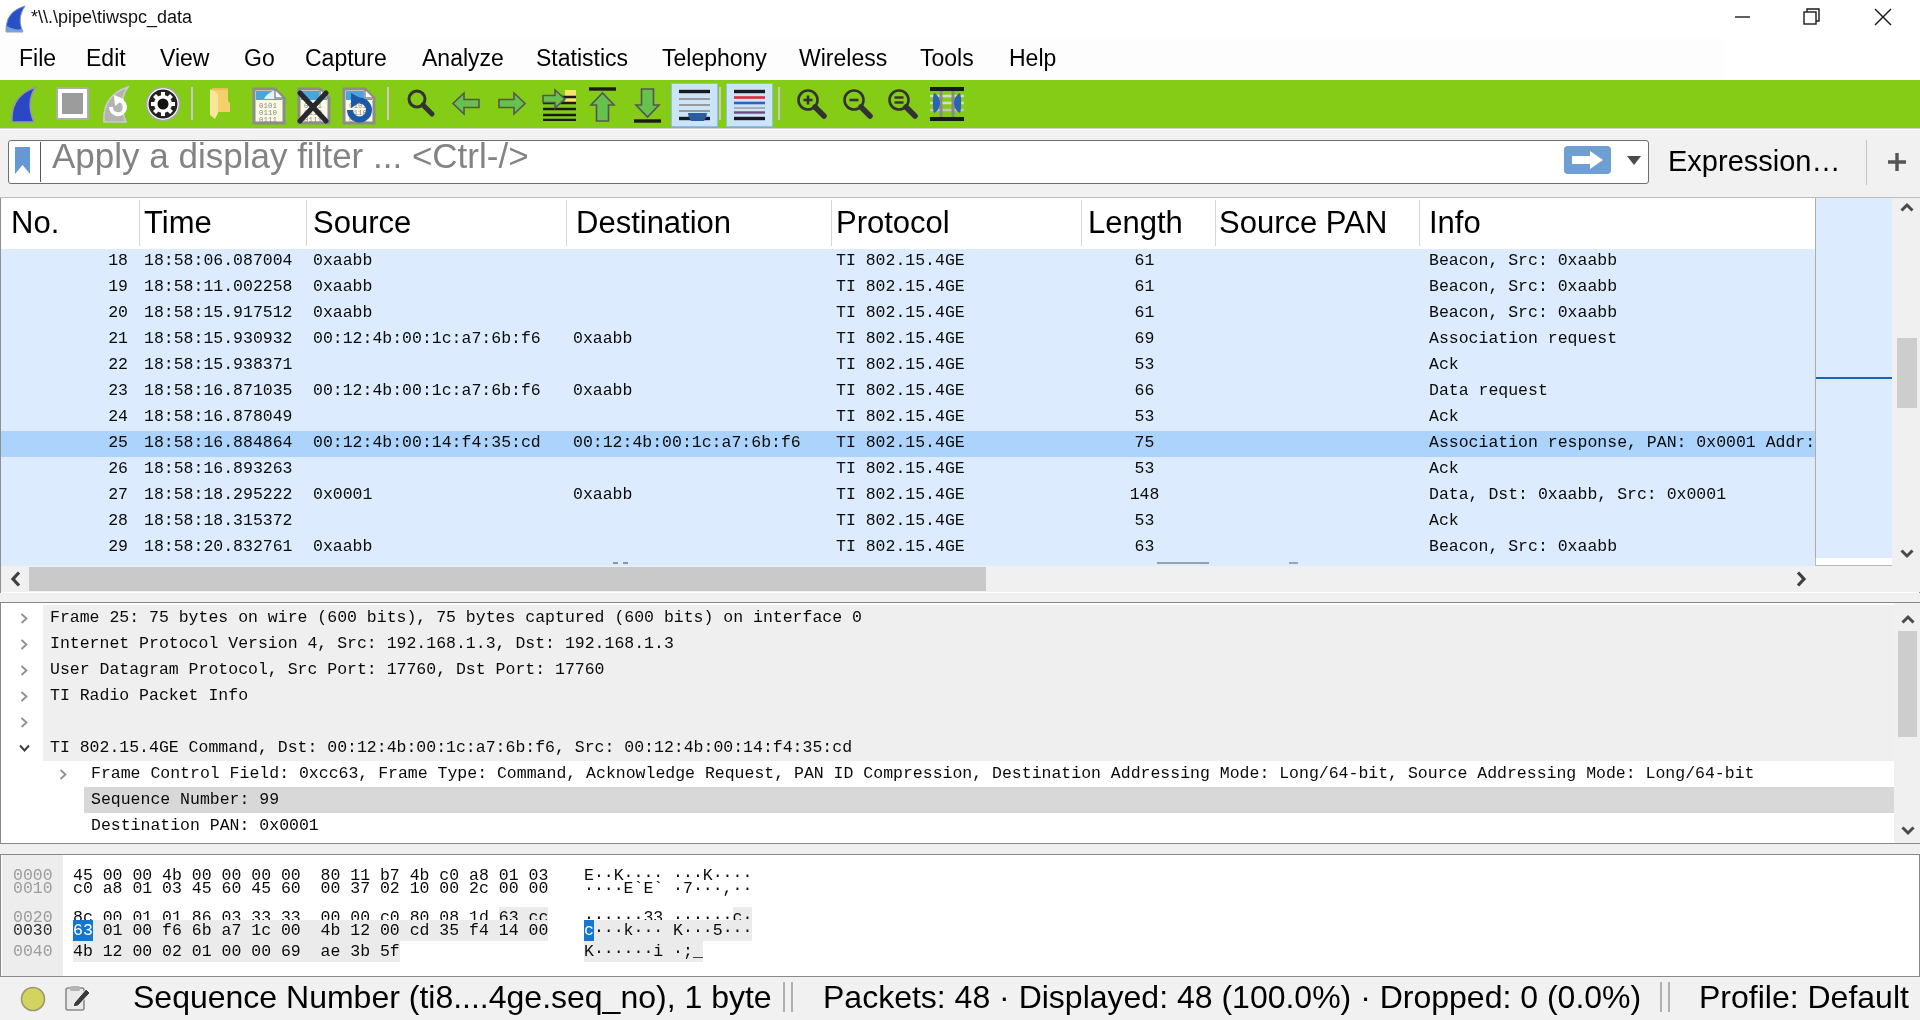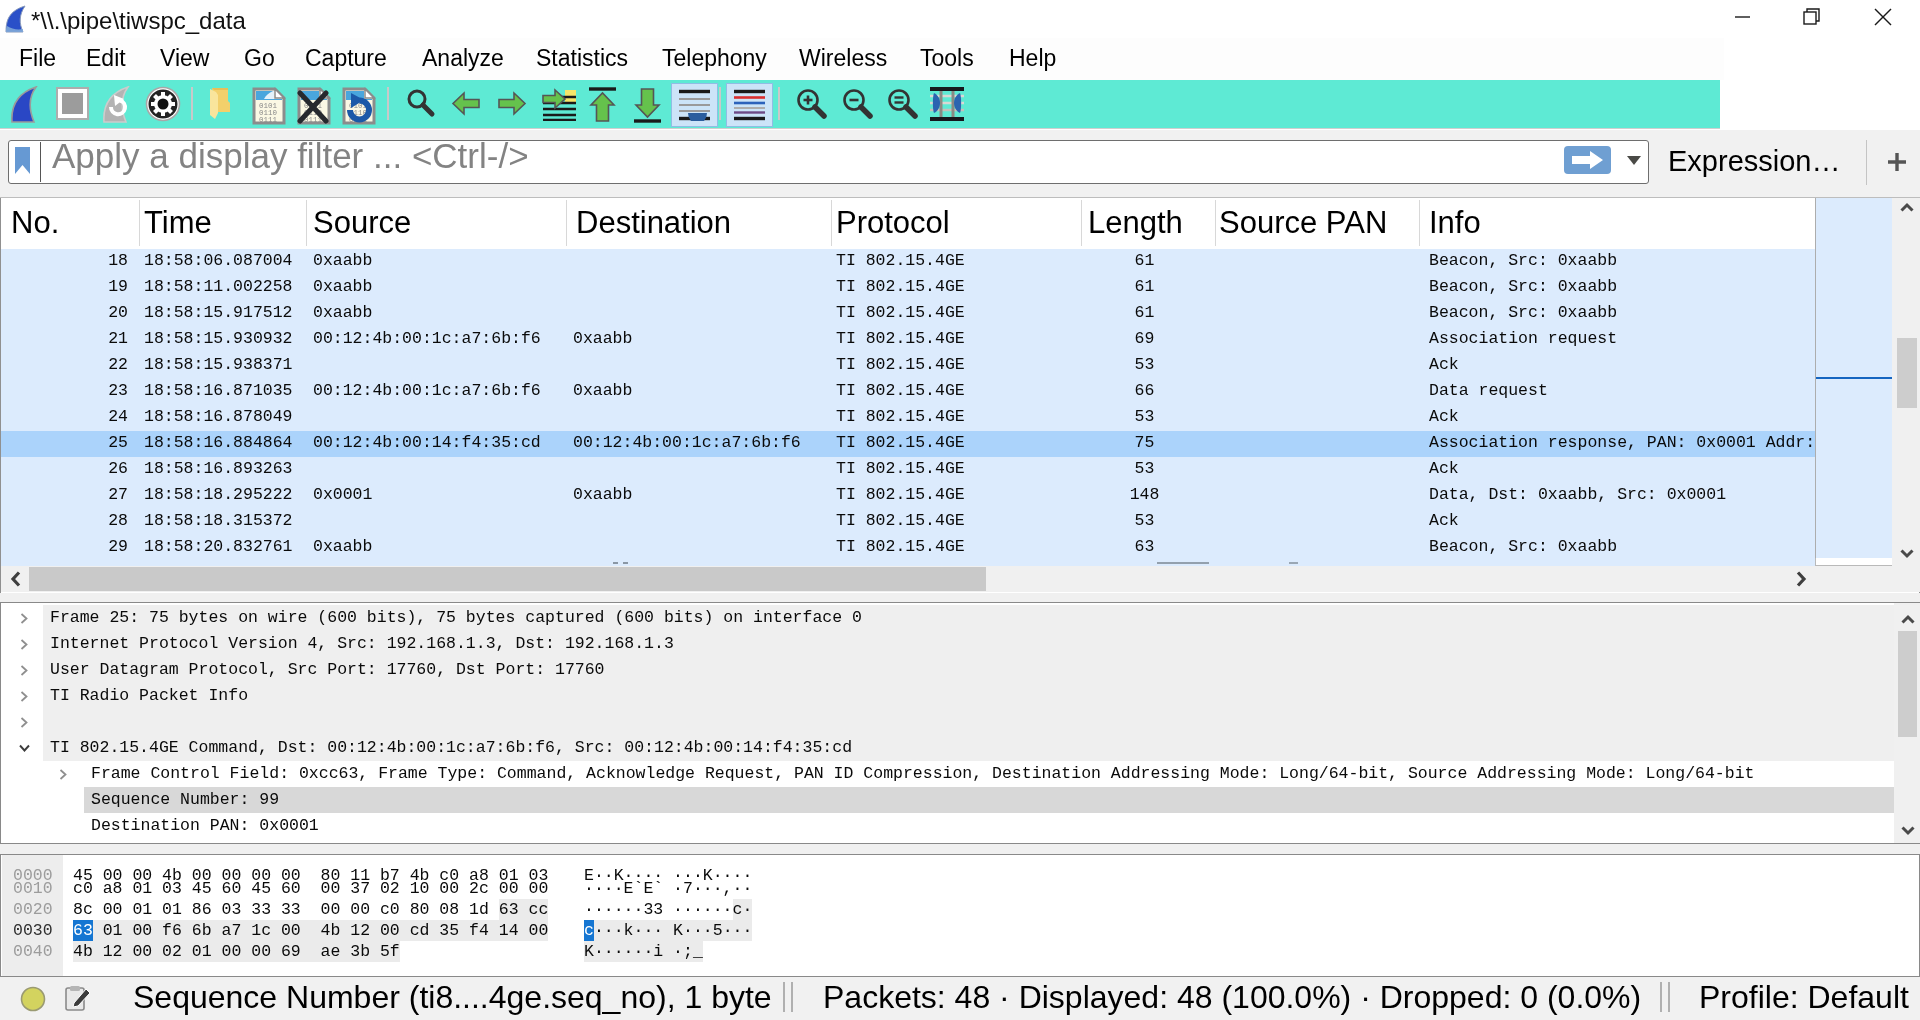--- a/index.html
+++ b/index.html
@@ -1,26 +1,26 @@
 <!DOCTYPE html>
 <html><head>
 <meta charset="utf-8">
 <style>
   * { margin:0; padding:0; box-sizing:border-box; }
   html,body { width:1920px; height:1020px; overflow:hidden; }
   body { font-family:"Liberation Sans", sans-serif; background:#ffffff; position:relative; }
   .abs { position:absolute; }
   
   #titlebar { left:0; top:0; width:1920px; height:38px; background:#ffffff; }
-  #title-text { left:31px; top:7px; font-size:24px; color:#111; }
+  #title-text { left:31px; top:7px; font-size:18px; color:#111; }
   
   #menubar { left:0; top:38px; width:1724px; height:42px; background:#fdfdfd; }
   .menu { position:absolute; top:7px; font-size:23px; color:#000; }
   
-  #toolbar { left:0; top:80px; width:1720px; height:49px; background:#5eead4; border-bottom:1px solid #cfcfcf; }
+  #toolbar { left:0; top:80px; width:1920px; height:49px; background:#84cc16; border-bottom:1px solid #cfcfcf; }
   .tbsep { position:absolute; top:7px; width:2px; height:33px; background:#c9c9c9; }
   
   #filterbar { left:0; top:130px; width:1920px; height:68px; background:#f1f1f1; border-bottom:1px solid #bdbdbd; }
   #filterinput { position:absolute; left:8px; top:10px; width:1641px; height:44px; background:#fff; border:1px solid #6e6e6e; border-radius:3px; }
   #filterph { position:absolute; left:52px; top:6px; font-size:35px; color:#838383; }
   #exprtext { position:absolute; left:1668px; top:15px; font-size:29px; color:#000; }
   
   #plist { left:0; top:198px; width:1920px; height:407px; background:#fff; border-bottom:1px solid #898989; border-left:1px solid #909090; border-right:1px solid #909090; }
   .hcol { position:absolute; top:7px; font-size:31px; color:#000; }
   .hsep { position:absolute; top:2px; width:1px; height:46px; background:#d8d8d8; }
@@ -374,21 +374,21 @@
   <svg class="abs" style="left:1900px;top:223px" width="14" height="10" viewBox="0 0 14 10">
       <path d="M1.5,1.5 L7,7 L12.5,1.5" stroke="#4a4a4a" stroke-width="3" fill="none"></path>
     </svg>
 </div>
 
 <div id="hexpane" class="abs">
   <div id="hexoffbg"></div>
   <div id="hrows">
       <div class="hrow" style="top:10px"><span class="hoff">0000</span><span class="hhex">45 00 00 4b 00 00 00 00&nbsp;&nbsp;80 11 b7 4b c0 a8 01 03</span><span class="hascii">E··K···· ···K····</span></div>
       <div class="hrow" style="top:23px"><span class="hoff">0010</span><span class="hhex">c0 a8 01 03 45 60 45 60&nbsp;&nbsp;00 37 02 10 00 2c 00 00</span><span class="hascii">····E`E` ·7···,··</span></div>
-      <div class="hrow" style="top:44px"><span class="hoff">0020</span><span class="hhex">8c 00 01 01 86 03 33 33&nbsp;&nbsp;00 00 c0 80 08 1d <span class="fgray">63 cc</span></span><span class="hascii">······33 ······<span class="fgray">c·</span></span></div>
+      <div class="hrow" style="top:52px"><span class="hoff">0020</span><span class="hhex">8c 00 01 01 86 03 33 33&nbsp;&nbsp;00 00 c0 80 08 1d <span class="fgray">63 cc</span></span><span class="hascii">······33 ······<span class="fgray">c·</span></span></div>
       <div class="hrow" style="top:65px"><span class="hoff" style="color:#303030">0030</span><span class="hhex"><span class="fblue">63</span><span class="fgray"> 01 00 f6 6b a7 1c 00&nbsp;&nbsp;4b 12 00 cd 35 f4 14 00</span></span><span class="hascii"><span class="fblue">c</span><span class="fgray">···k··· K···5···</span></span></div>
       <div class="hrow" style="top:86px"><span class="hoff">0040</span><span class="hhex"><span class="fgray">4b 12 00 02 01 00 00 69&nbsp;&nbsp;ae 3b 5f</span></span><span class="hascii"><span class="fgray">K······i ·;_</span></span></div>
     </div>
 </div>
 
 <div id="statusbar" class="abs">
   <svg class="abs" style="left:20px;top:9px" width="26" height="26" viewBox="0 0 26 26">
     <circle cx="13" cy="13" r="11.5" fill="#d3d35f" stroke="#9a9a72" stroke-width="1.6"></circle>
   </svg>
   <svg class="abs" style="left:65px;top:8px" width="27" height="27" viewBox="0 0 27 27">

